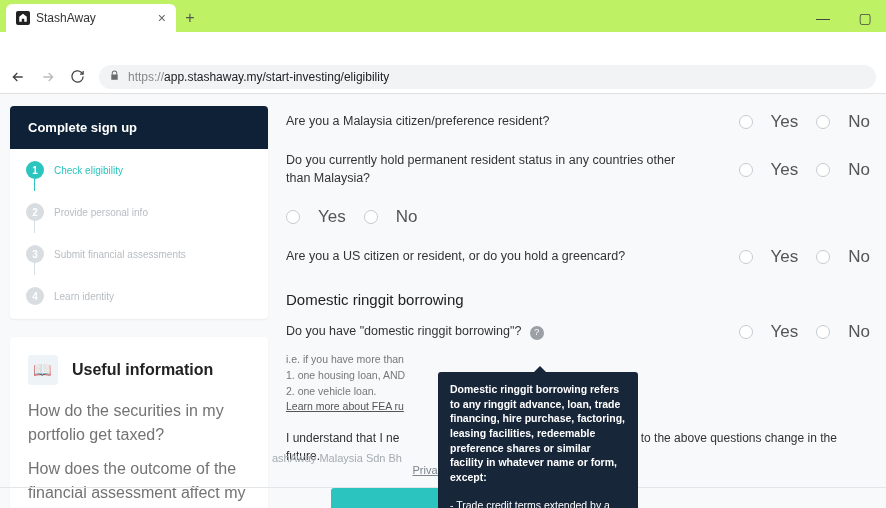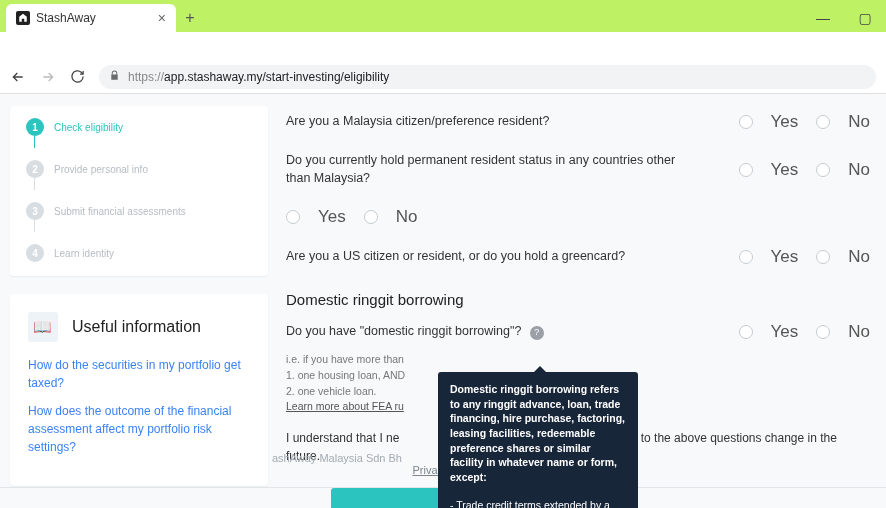--- a/index.html
+++ b/index.html
@@ -35,22 +35,22 @@
 .step-num { width: 18px; height: 18px; border-radius: 50%; display: flex; align-items: center; justify-content: center; font-size: 10px; font-weight: 600; background: #d8dde2; color: #fff; }
 .step-row.active .step-num { background: #2bc4bf; }
 .step-row .step-label { font-size: 10px; color: #b7bdc3; }
 .step-row.active .step-label { color: #2bc4bf; }
 .step-connect { width: 1px; height: 12px; background: #d8dde2; margin-left: 24px; }
 .step-connect.teal { background: #2bc4bf; }
 
 .info-card { padding: 18px 18px 20px 18px; }
 .info-header { display: flex; align-items: center; gap: 14px; margin-bottom: 14px; }
 .info-icon { width: 30px; height: 30px; background: #eef3f7; border-radius: 3px; display: flex; align-items: center; justify-content: center; color: #2a7ec6; font-size: 15px; }
-.info-title { font-size: 16px; font-weight: 400; color: #222; text-align: center; }
-.info-link { display: block; color: #3b82f6; font-size: 12px; line-height: 1.5; margin-bottom: 10px; cursor: pointer; }
+.info-title { font-size: 16px; font-weight: 700; color: #222; text-align: center; }
+.info-link { display: block; color: #737373; font-size: 16px; line-height: 1.5; margin-bottom: 10px; cursor: pointer; }
 
 
 .right { flex: 1; padding-right: 6px; }
 .qrow { display: flex; align-items: center; justify-content: space-between; padding: 10px 0; }
 .qtext { font-size: 12.5px; color: #333; max-width: 400px; line-height: 1.4; }
 .radios { display: flex; gap: 18px; }
 .radio { display: flex; align-items: center; gap: 18px; font-size: 17px; color: #555; }
 .radio-circle { width: 14px; height: 14px; border: 1.5px solid #c6cbd0; border-radius: 50%; background: #fff; }
 
 .section-title { font-size: 15px; color: #222; font-weight: 400; margin: 14px 0 4px 0; }
@@ -117,20 +117,21 @@
           <path d="M6 10V7a6 6 0 1 1 12 0v3h1v11H5V10zm2 0h8V7a4 4 0 1 0-8 0z"></path>
         </svg></span>
     <span><span class="proto">https://</span><span class="domain">app.stashaway.my/start-investing/eligibility</span></span>
   </div>
 </div>
 
 <div class="page">
 
   <div class="left">
     <div class="card steps-card">
+      <div class="steps-header">Complete sign up</div>
       <div class="step-row active">
         <div class="step-num">1</div>
         <div class="step-label">Check eligibility</div>
       </div>
       <div class="step-connect teal"></div>
       <div class="step-row">
         <div class="step-num">2</div>
         <div class="step-label">Provide personal info</div>
       </div>
       <div class="step-connect"></div>

